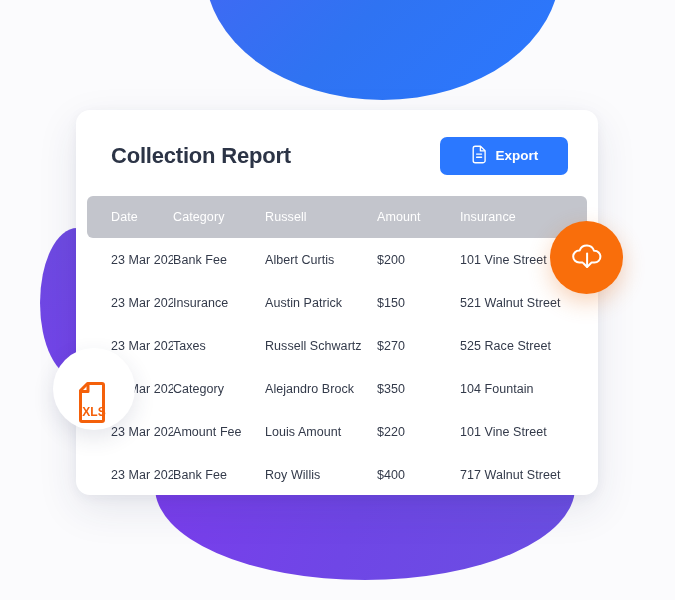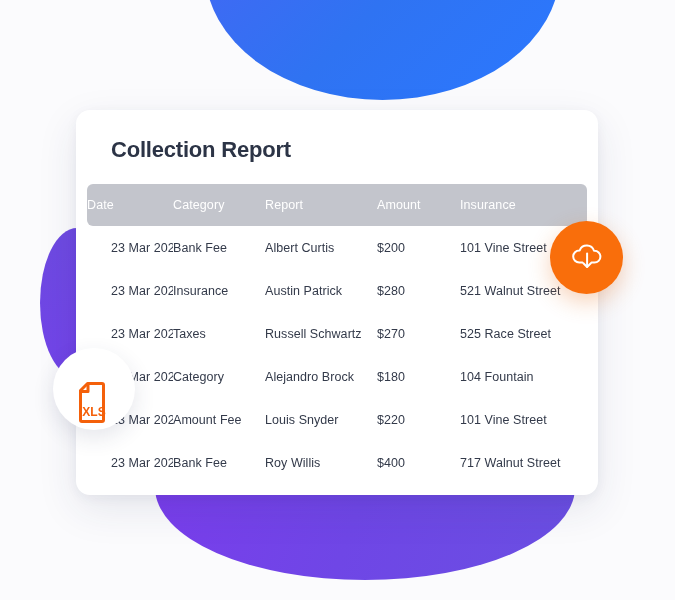--- a/index.html
+++ b/index.html
@@ -117,21 +117,21 @@
 
   .data-table thead th {
     text-align: left;
     font-size: 12.5px;
     font-weight: normal;
     color: #ffffff;
     padding: 14px 0 14px 0;
     letter-spacing: 0.1px;
   }
 
-  .data-table thead th:first-child { border-radius: 6px 0 0 6px; }
+  .data-table thead th:first-child { border-radius: 6px 0 0 6px; padding-left: 24px; }
   .data-table thead th:last-child  { border-radius: 0 6px 6px 0; }
 
   .data-table tbody td {
     font-size: 12.5px;
     color: #333a4a;
     padding: 15px 0 14px 0;
     letter-spacing: 0.05px;
     white-space: nowrap;
     overflow: hidden;
   }
@@ -180,73 +180,84 @@
   <div class="blob-blue"></div>
   <div class="blob-purple-left"></div>
   <div class="blob-purple-bottom"></div>
 </div>
 
 <div class="card">
 
   <div class="card-header">
     <div class="page-title">Collection Report</div>
 
+    <button class="export-button">
+      <span class="icon">
+        <svg width="17" height="19" viewBox="0 0 17 19" fill="none" xmlns="http://www.w3.org/2000/svg" aria-hidden="true">
+          <path d="M5.2 1.2h5.3l4.6 4.6v9.9a2 2 0 0 1-2 2H5.2a2 2 0 0 1-2-2V3.2a2 2 0 0 1 2-2Z" stroke="#ffffff" stroke-width="1.35" stroke-linejoin="round"></path>
+          <path d="M10.4 1.3v4.6h4.6" stroke="#ffffff" stroke-width="1.35" stroke-linejoin="round"></path>
+          <path d="M6.6 9.1h5" stroke="#ffffff" stroke-width="1.35" stroke-linecap="round"></path>
+          <path d="M6.6 12.2h5" stroke="#ffffff" stroke-width="1.35" stroke-linecap="round"></path>
+        </svg>
+      </span>
+      <span class="label">Export</span>
+    </button>
   </div>
 
   <div class="table-wrap">
     <table class="data-table">
       <colgroup>
         <col class="col-date">
           <col class="col-category">
           <col class="col-tenant">
         <col class="col-amount">
           <col class="col-property">
       </colgroup>
       <thead>
         <tr>
           <th>Date</th>
           <th>Category</th>
-          <th>Report</th>
+          <th>Russell</th>
           <th>Amount</th>
           <th>Insurance</th>
         </tr>
       </thead>
       <tbody>
         <tr>
           <td>23 Mar 2021</td>
           <td>Bank Fee</td>
           <td>Albert Curtis</td>
           <td>$200</td>
           <td>101 Vine Street</td>
         </tr>
         <tr>
           <td>23 Mar 2021</td>
           <td>Insurance</td>
           <td>Austin Patrick</td>
-          <td>$280</td>
+          <td>$150</td>
           <td>521 Walnut Street</td>
         </tr>
         <tr>
           <td>23 Mar 2021</td>
           <td>Taxes</td>
           <td>Russell Schwartz</td>
           <td>$270</td>
           <td>525 Race Street</td>
         </tr>
         <tr>
           <td>23 Mar 2021</td>
           <td>Category</td>
           <td>Alejandro Brock</td>
-          <td>$180</td>
+          <td>$350</td>
           <td>104 Fountain</td>
         </tr>
         <tr>
           <td>23 Mar 2021</td>
           <td>Amount Fee</td>
-          <td>Louis Snyder</td>
+          <td>Louis Amount</td>
           <td>$220</td>
           <td>101 Vine Street</td>
         </tr>
         <tr>
           <td>23 Mar 2021</td>
           <td>Bank Fee</td>
           <td>Roy Willis</td>
           <td>$400</td>
           <td>717 Walnut Street</td>
         </tr>

